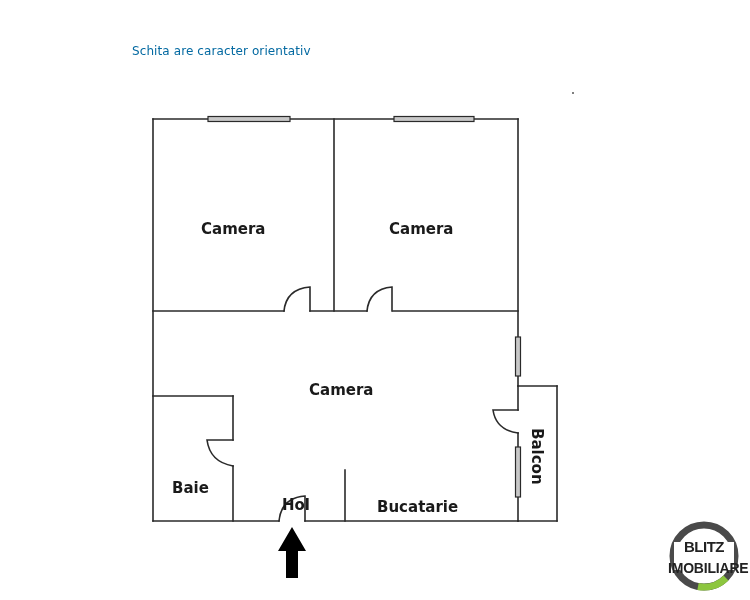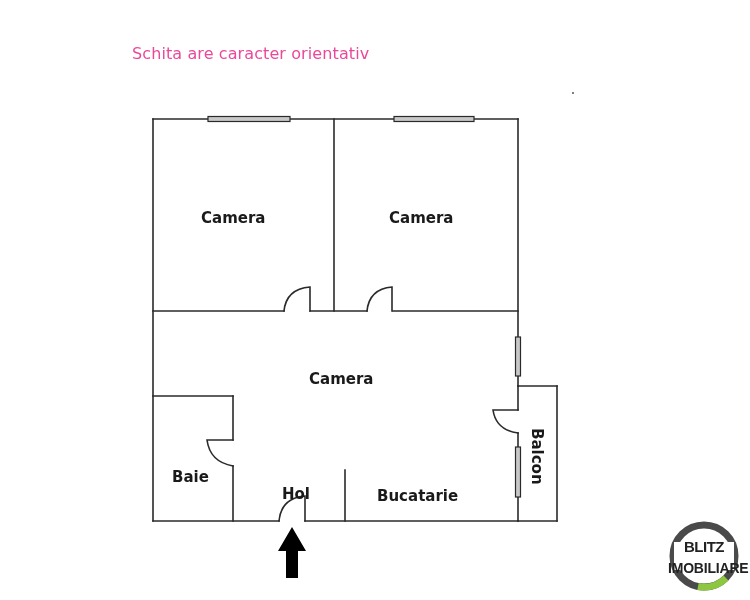--- a/index.html
+++ b/index.html
@@ -1,19 +1,19 @@
 <!DOCTYPE html>
 <html><head>
 <meta charset="utf-8">
 <style>
   html, body { margin:0; padding:0; background:#ffffff; }
   body { width:750px; height:600px; position:relative; overflow:hidden; font-family:"DejaVu Sans", "Liberation Sans", sans-serif; }
-  .title { position:absolute; left:132px; top:44px; font-size:16px; color:#ec4899; letter-spacing:0.1px; }
+  .title { position:absolute; left:132px; top:44px; font-size:12px; color:#0369a1; letter-spacing:0.1px; }
   svg.plan { position:absolute; left:0; top:0; }
-  .label { position:absolute; font-size:15px; font-weight:bold; color:#1a1a1a; }
+  .label { position:absolute; font-size:15px; font-weight:bold; color:#1a1a1a;margin-top:11px; }
   .balcon { position:absolute; left:524px; top:455px; font-size:15px; font-weight:bold; color:#1a1a1a; transform:rotate(90deg); transform-origin:left top; white-space:nowrap; }
   .logo { position:absolute; left:668px; top:520px; width:72px; height:72px; }
   .logo-text1 { position:absolute; left:0; width:72px; top:18px; text-align:center; font-family:"Liberation Sans", sans-serif; font-weight:bold; font-size:15px; color:#222; letter-spacing:-0.5px; }
   .logo-text2 { position:absolute; left:0; width:72px; top:40px; text-align:center; font-family:"Liberation Sans", sans-serif; font-weight:bold; font-size:14px; color:#222; letter-spacing:-0.2px; }
 </style>
 </head>
 <body>
 
 <div class="title">Schita are caracter orientativ</div>
 

